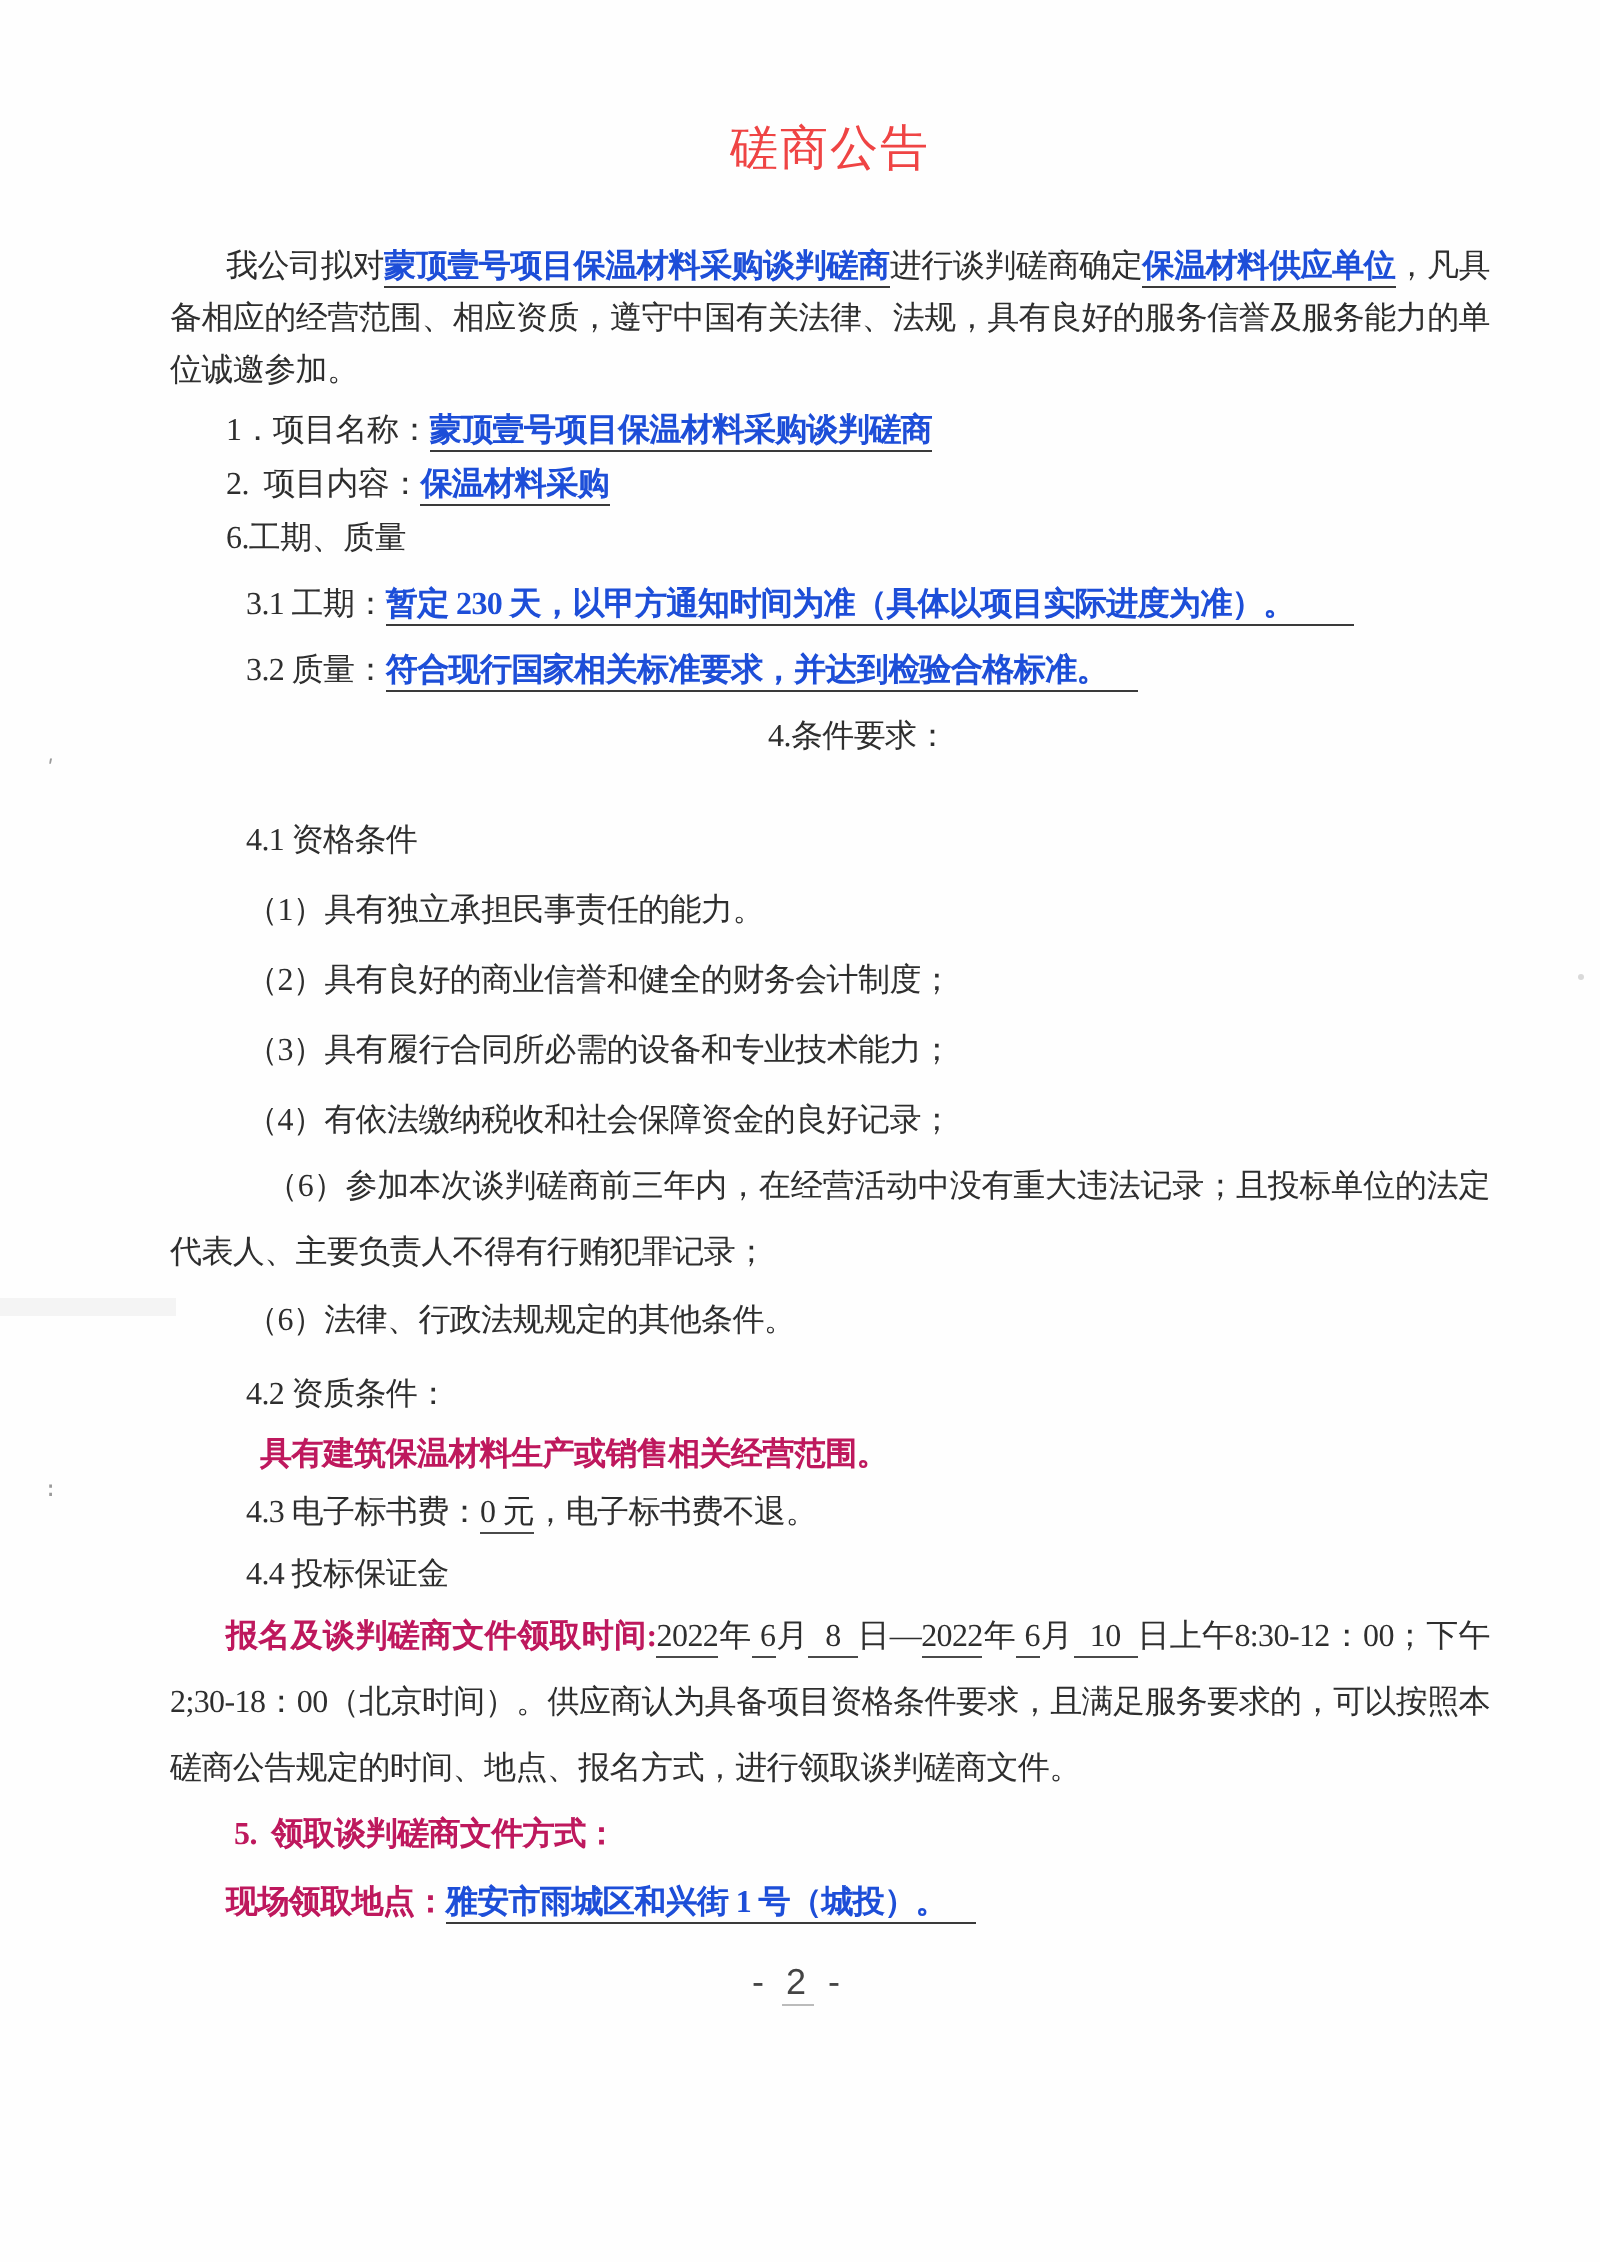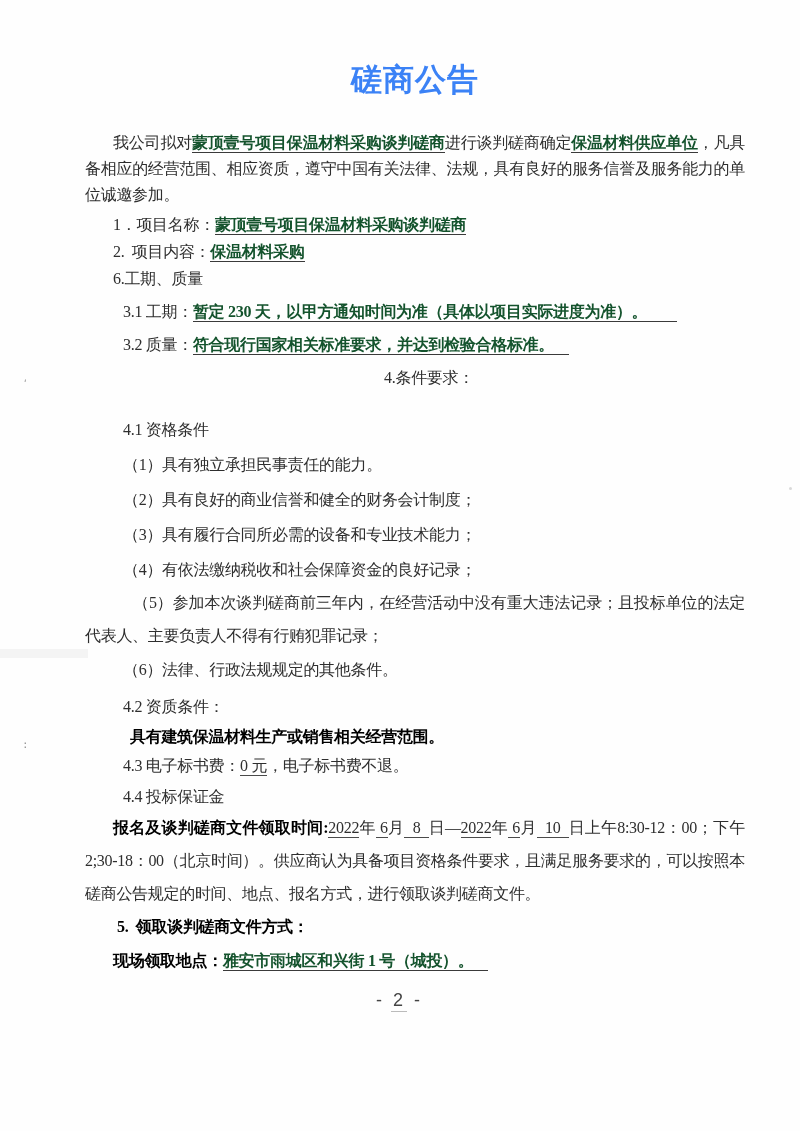--- a/index.html
+++ b/index.html
@@ -20,44 +20,44 @@
     position:absolute;
     left:85px;
     top:0;
     width:660px;
     font-size:16px;
     letter-spacing:-0.3px;
   }
   h1.doc-title {
     margin:60px 0 0 0;
     text-align:center;
-    font-size:31px;
+    font-size:24px;
     line-height:1.3;
-    font-weight:bold;
-    color:#3b82f6;
+    font-weight:normal;
+    color:#ef4444;
     letter-spacing:1px;
   }
   p { margin:0; }
   .j   { text-align:justify; }
   .ind1 { text-indent:28px; }
   .ind2 { text-indent:38px; }
   .ind3 { text-indent:45px; }
   .lh26 { line-height:26px; }
   .lh27 { line-height:27px; }
   .lh28 { line-height:28px; }
   .lh33 { line-height:33px; }
-  .b { font-weight:bold; color:#000000; }
+  .b { font-weight:bold; color:#be185d; }
   .u {
     border-bottom:1.4px solid #4a4a4a;
     padding-bottom:1px;
     box-decoration-break:clone;
     -webkit-box-decoration-break:clone;
   }
   .bu {
-    font-weight:bold; color:#14532d;
+    font-weight:bold; color:#1d4ed8;
     border-bottom:1.4px solid #3a3a3a;
     padding-bottom:1px;
     box-decoration-break:clone;
     -webkit-box-decoration-break:clone;
   }
   .ext30 { padding-right:30px; }
   .ext15 { padding-right:15px; }
   .ext14 { padding-right:14px; }
   .pageno {
     margin-top:16px;
@@ -117,21 +117,21 @@
     <p class="ind2 lh27" style="margin-top:6px;"><span>3.2 质量：</span><span class="bu ext15">符合现行国家相关标准要求，并达到检验合格标准。</span></p>
 
     <p class="ind1 lh27" style="margin-top:6px;text-align:center;">4.条件要求：</p>
 
     <p class="ind2 lh27" style="margin-top:25px;">4.1 资格条件</p>
 
     <p class="ind2 lh27" style="margin-top:8px;">（1）具有独立承担民事责任的能力。</p>
     <p class="ind2 lh27" style="margin-top:8px;">（2）具有良好的商业信誉和健全的财务会计制度；</p>
     <p class="ind2 lh27" style="margin-top:8px;">（3）具有履行合同所必需的设备和专业技术能力；</p>
     <p class="ind2 lh27" style="margin-top:8px;">（4）有依法缴纳税收和社会保障资金的良好记录；</p>
-    <p class="j ind2 lh33" style="margin-top:3px; text-indent:48px;">（5）参加本次谈判磋商前三年内，在经营活动中没有重大违法记录；且投标单位的法定代表人、主要负责人不得有行贿犯罪记录；</p>
+    <p class="j ind2 lh33" style="margin-top:3px; text-indent:48px;">（6）参加本次谈判磋商前三年内，在经营活动中没有重大违法记录；且投标单位的法定代表人、主要负责人不得有行贿犯罪记录；</p>
     <p class="ind2 lh27" style="margin-top:4px;">（6）法律、行政法规规定的其他条件。</p>
 
     <p class="ind2 lh26" style="margin-top:11px;">4.2 资质条件：</p>
 
     <p class="ind3 lh26" style="margin-top:4px;"><span class="b">具有建筑保温材料生产或销售相关经营范围。</span></p>
 
     <p class="ind2 lh26" style="margin-top:3px;"><span>4.3 电子标书费：</span><span class="u">0 元</span><span>，电子标书费不退。</span></p>
 
     <p class="ind2 lh26" style="margin-top:5px;">4.4 投标保证金</p>
 

